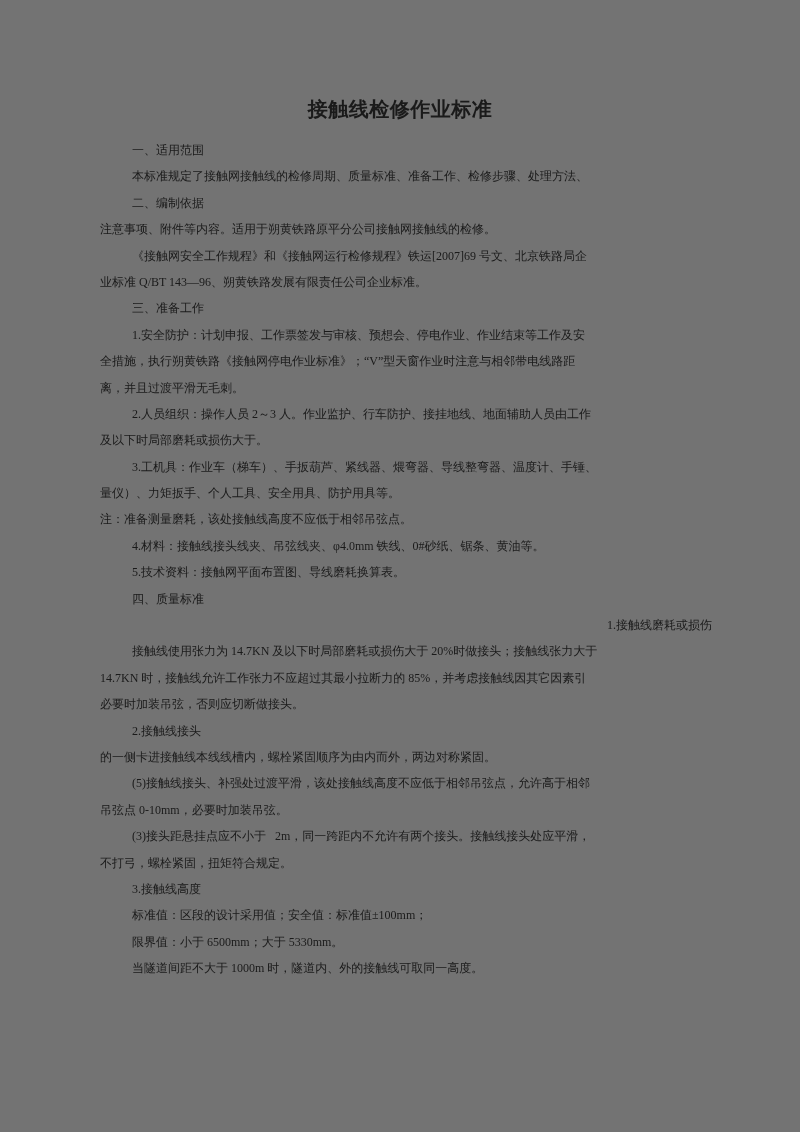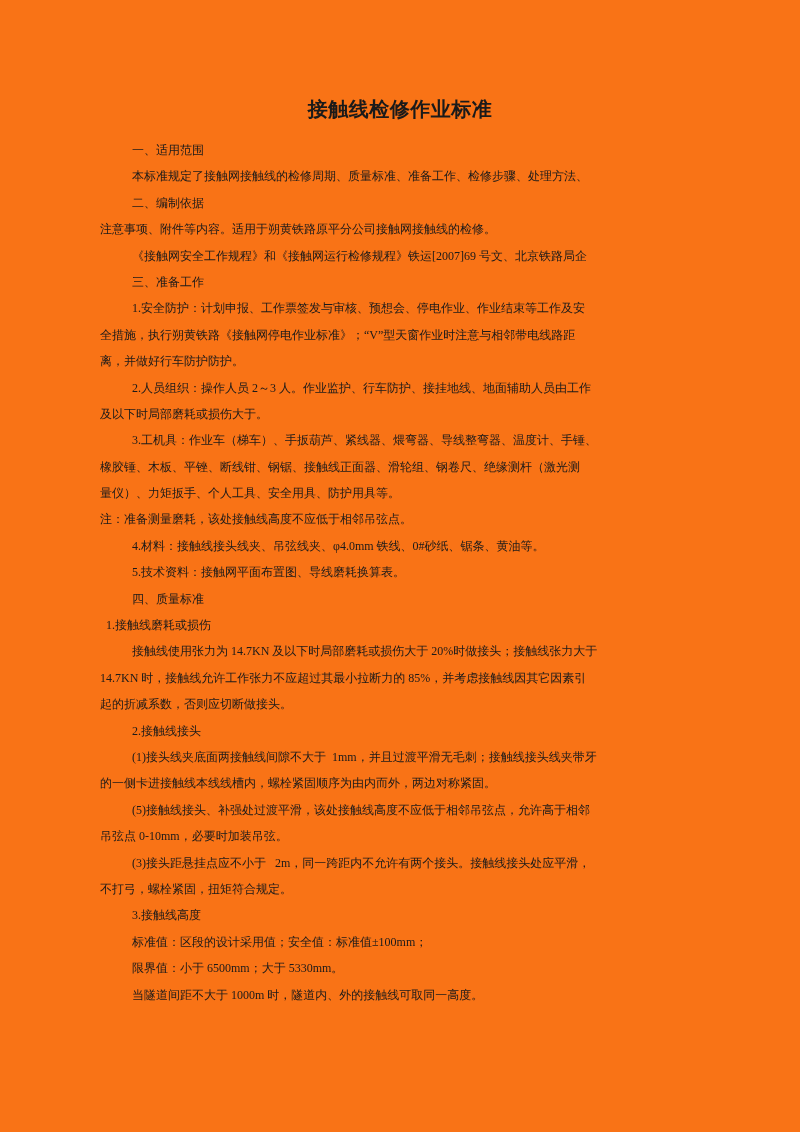--- a/index.html
+++ b/index.html
@@ -4,21 +4,21 @@
 <style>
   html, body {
     margin: 0;
     padding: 0;
     background: #ffffff;
   }
   .page {
     position: relative;
     width: 800px;
     height: 1132px;
-    background: #f97316;
+    background: #737373;
     overflow: hidden;
     font-family: "Liberation Serif", "DejaVu Serif", serif;
     color: #1a1a1a;
   }
   .doc-title {
     position: absolute;
     top: 96px;
     left: 0;
     width: 100%;
     margin: 0;
@@ -33,53 +33,52 @@
     left: 100px;
     width: 612px;
     font-size: 12px;
     line-height: 26.4px;
   }
   .line {
     white-space: pre;   
     height: 26.4px;
   }
   .line.i0   { padding-left: 0; }
-  .line.i05  { padding-left: 6px; }
+  .line.i05  { padding-left: 6px; text-align: right; }
   .line.i2   { padding-left: 32px; }
 </style>
 </head>
 <body>
 
 <div class="page">
   <h1 class="doc-title">接触线检修作业标准</h1>
   <div class="doc-body" id="doc-body">
       <div class="line i2">一、适用范围</div>
       <div class="line i2">本标准规定了接触网接触线的检修周期、质量标准、准备工作、检修步骤、处理方法、</div>
       <div class="line i2">二、编制依据</div>
       <div class="line i0">注意事项、附件等内容。适用于朔黄铁路原平分公司接触网接触线的检修。</div>
       <div class="line i2">《接触网安全工作规程》和《接触网运行检修规程》铁运[2007]69 号文、北京铁路局企</div>
+      <div class="line i0">业标准 Q/BT 143—96、朔黄铁路发展有限责任公司企业标准。</div>
       <div class="line i2">三、准备工作</div>
       <div class="line i2">1.安全防护：计划申报、工作票签发与审核、预想会、停电作业、作业结束等工作及安</div>
       <div class="line i0">全措施，执行朔黄铁路《接触网停电作业标准》；“V”型天窗作业时注意与相邻带电线路距</div>
-      <div class="line i0">离，并做好行车防护防护。</div>
+      <div class="line i0">离，并且过渡平滑无毛刺。</div>
       <div class="line i2">2.人员组织：操作人员 2～3 人。作业监护、行车防护、接挂地线、地面辅助人员由工作</div>
       <div class="line i0">及以下时局部磨耗或损伤大于。</div>
       <div class="line i2">3.工机具：作业车（梯车）、手扳葫芦、紧线器、煨弯器、导线整弯器、温度计、手锤、</div>
-      <div class="line i0">橡胶锤、木板、平锉、断线钳、钢锯、接触线正面器、滑轮组、钢卷尺、绝缘测杆（激光测</div>
       <div class="line i0">量仪）、力矩扳手、个人工具、安全用具、防护用具等。</div>
       <div class="line i0">注：准备测量磨耗，该处接触线高度不应低于相邻吊弦点。</div>
       <div class="line i2">4.材料：接触线接头线夹、吊弦线夹、φ4.0mm 铁线、0#砂纸、锯条、黄油等。</div>
       <div class="line i2">5.技术资料：接触网平面布置图、导线磨耗换算表。</div>
       <div class="line i2">四、质量标准</div>
       <div class="line i05">1.接触线磨耗或损伤</div>
       <div class="line i2">接触线使用张力为 14.7KN 及以下时局部磨耗或损伤大于 20%时做接头；接触线张力大于</div>
       <div class="line i0">14.7KN 时，接触线允许工作张力不应超过其最小拉断力的 85%，并考虑接触线因其它因素引</div>
-      <div class="line i0">起的折减系数，否则应切断做接头。</div>
+      <div class="line i0">必要时加装吊弦，否则应切断做接头。</div>
       <div class="line i2">2.接触线接头</div>
-      <div class="line i2">(1)接头线夹底面两接触线间隙不大于  1mm，并且过渡平滑无毛刺；接触线接头线夹带牙</div>
       <div class="line i0">的一侧卡进接触线本线线槽内，螺栓紧固顺序为由内而外，两边对称紧固。</div>
       <div class="line i2">(5)接触线接头、补强处过渡平滑，该处接触线高度不应低于相邻吊弦点，允许高于相邻</div>
       <div class="line i0">吊弦点 0-10mm，必要时加装吊弦。</div>
       <div class="line i2">(3)接头距悬挂点应不小于   2m，同一跨距内不允许有两个接头。接触线接头处应平滑，</div>
       <div class="line i0">不打弓，螺栓紧固，扭矩符合规定。</div>
       <div class="line i2">3.接触线高度</div>
       <div class="line i2">标准值：区段的设计采用值；安全值：标准值±100mm；</div>
       <div class="line i2">限界值：小于 6500mm；大于 5330mm。</div>
       <div class="line i2">当隧道间距不大于 1000m 时，隧道内、外的接触线可取同一高度。</div>
     </div>

